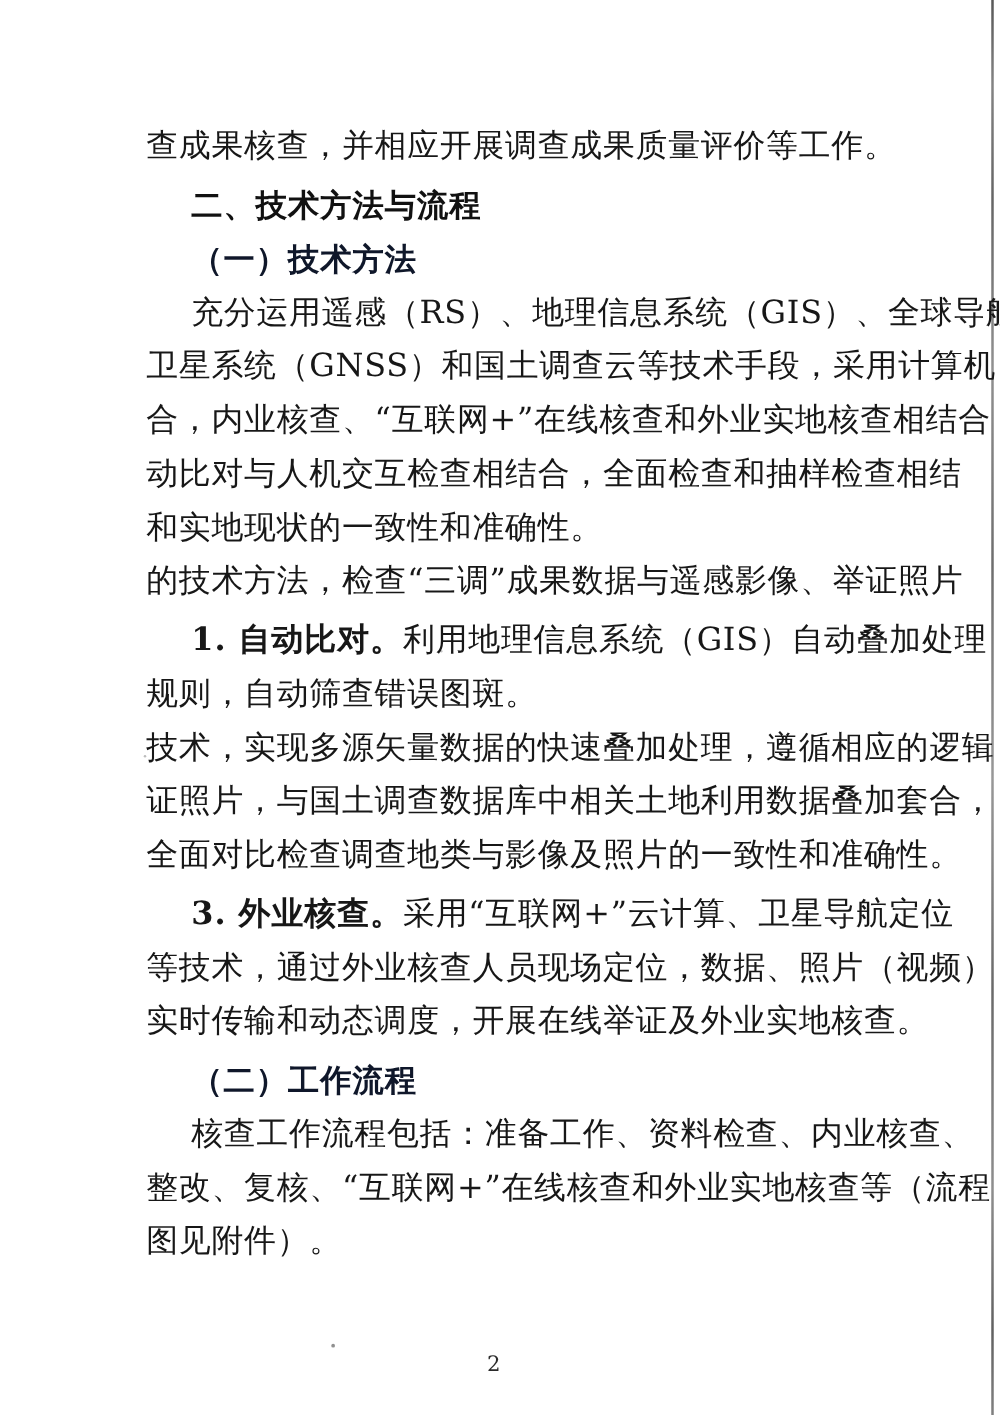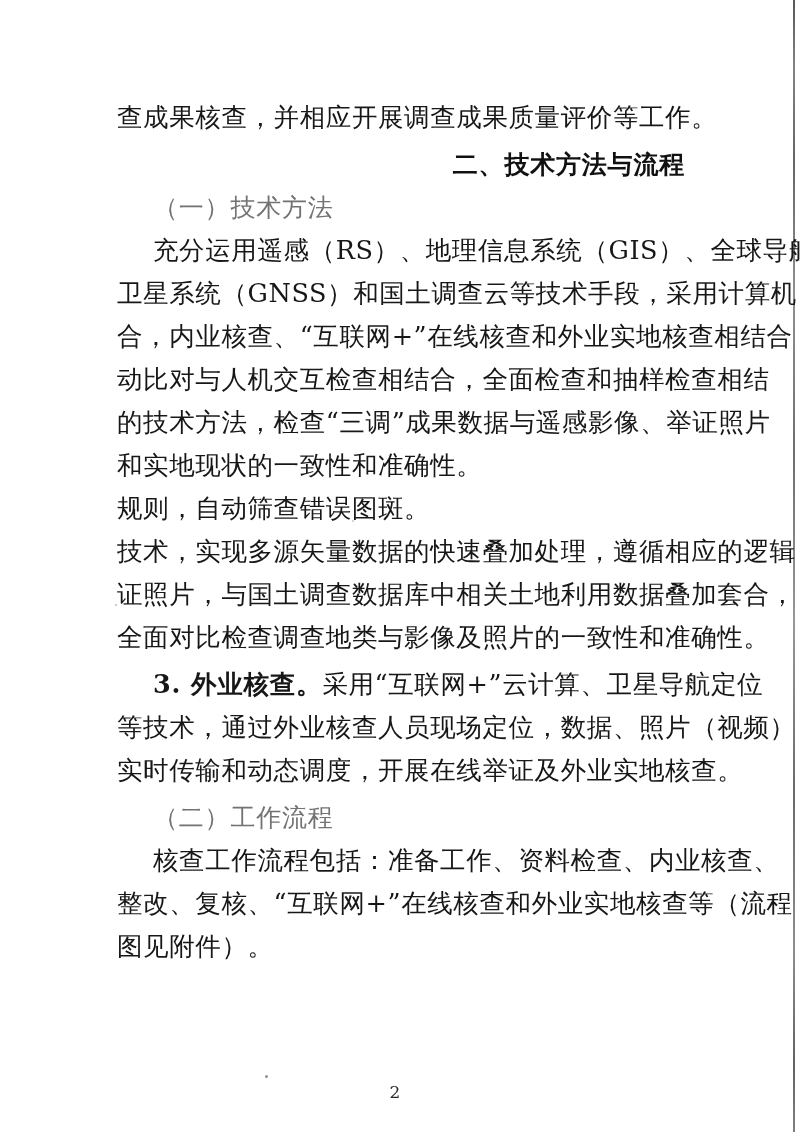--- a/index.html
+++ b/index.html
@@ -75,33 +75,32 @@
   
   .heading-major {
     font-family: "DejaVu Sans", "Liberation Sans", sans-serif;
     font-weight: 700;
     font-size: 25px;
     line-height: 43px;
     letter-spacing: .8px;
     padding-left: 36px;
     white-space: pre;
     color: #111111;
-    text-align: right;
   }
 
   
   .heading-sub {
     font-family: "DejaVu Serif", "Liberation Serif", serif;
-    font-weight: 400;
+    font-weight: 700;
     font-size: 25px;
     line-height: 43px;
     letter-spacing: .8px;
     padding-left: 36px;
     white-space: pre;
-    color: #737373;
+    color: #0f172a;
   }
 
   
   .bold-run {
     font-weight: 700;
     letter-spacing: .8px;
   }
 
   
   .para-gap {
@@ -137,23 +136,24 @@
     <div class="doc-line">查成果核查，并相应开展调查成果质量评价等工作。</div>
 
     <div class="heading-major para-gap">二、技术方法与流程</div>
 
     <div class="heading-sub">（一）技术方法</div>
 
     <div class="doc-line indent">充分运用遥感（RS）、地理信息系统（GIS）、全球导航</div>
     <div class="doc-line">卫星系统（GNSS）和国土调查云等技术手段，采用计算机自</div>
     <div class="doc-line">合，内业核查、“互联网+”在线核查和外业实地核查相结合</div>
     <div class="doc-line">动比对与人机交互检查相结合，全面检查和抽样检查相结</div>
+    <div class="doc-line">和实地现状的一致性和准确性。</div>
     <div class="doc-line">的技术方法，检查“三调”成果数据与遥感影像、举证照片</div>
-    <div class="doc-line">和实地现状的一致性和准确性。</div>
 
+    <div class="doc-line indent para-gap"><span class="bold-run">1. 自动比对。</span><span>利用地理信息系统（GIS）自动叠加处理</span></div>
     <div class="doc-line">规则，自动筛查错误图斑。</div>
     <div class="doc-line">技术，实现多源矢量数据的快速叠加处理，遵循相应的逻辑</div>
 
     <div class="doc-line">证照片，与国土调查数据库中相关土地利用数据叠加套合，</div>
     <div class="doc-line">全面对比检查调查地类与影像及照片的一致性和准确性。</div>
 
     <div class="doc-line indent para-gap"><span class="bold-run">3. 外业核查。</span><span>采用“互联网+”云计算、卫星导航定位</span></div>
     <div class="doc-line">等技术，通过外业核查人员现场定位，数据、照片（视频）</div>
     <div class="doc-line">实时传输和动态调度，开展在线举证及外业实地核查。</div>
 

